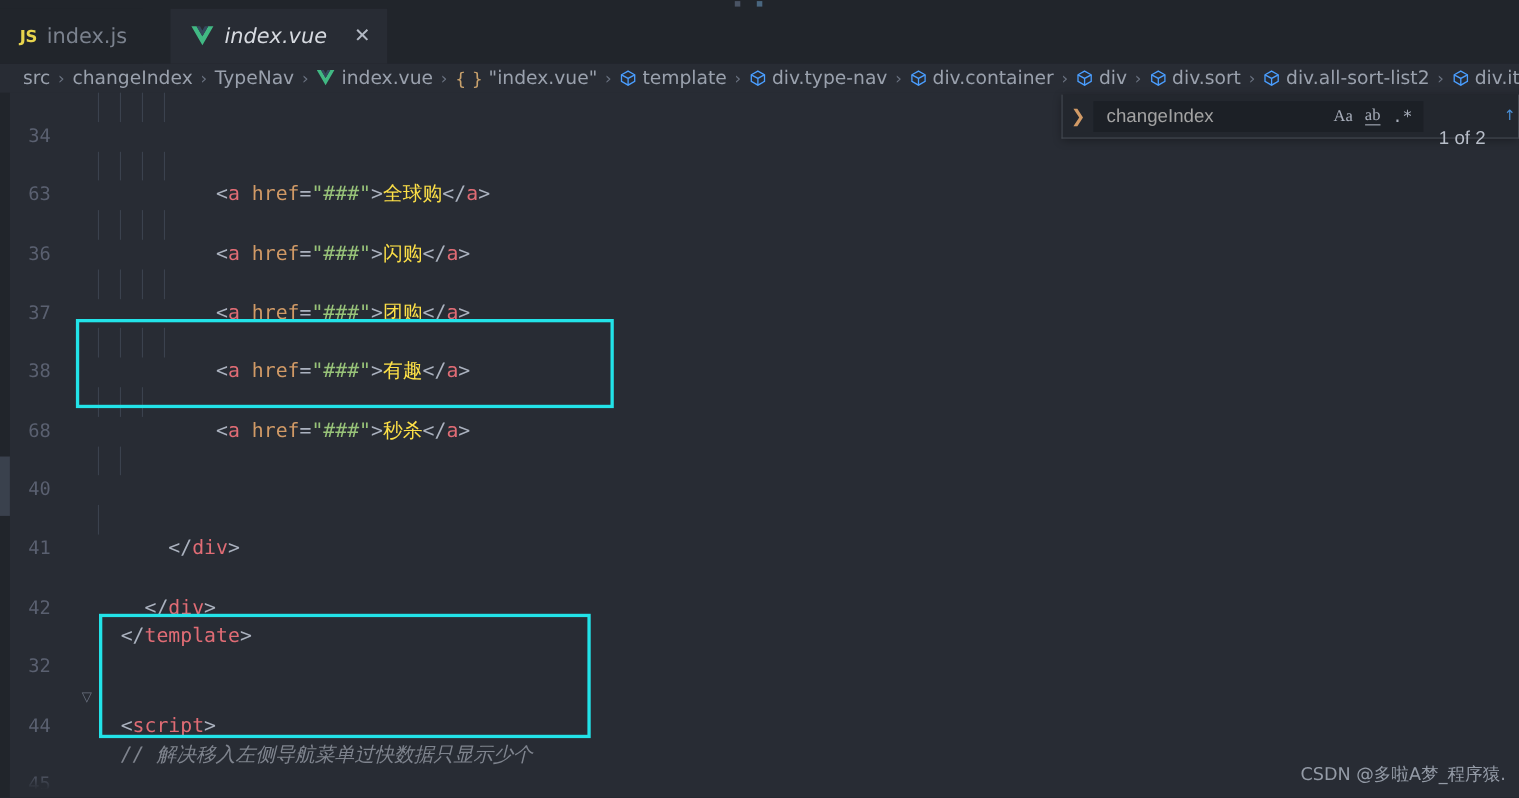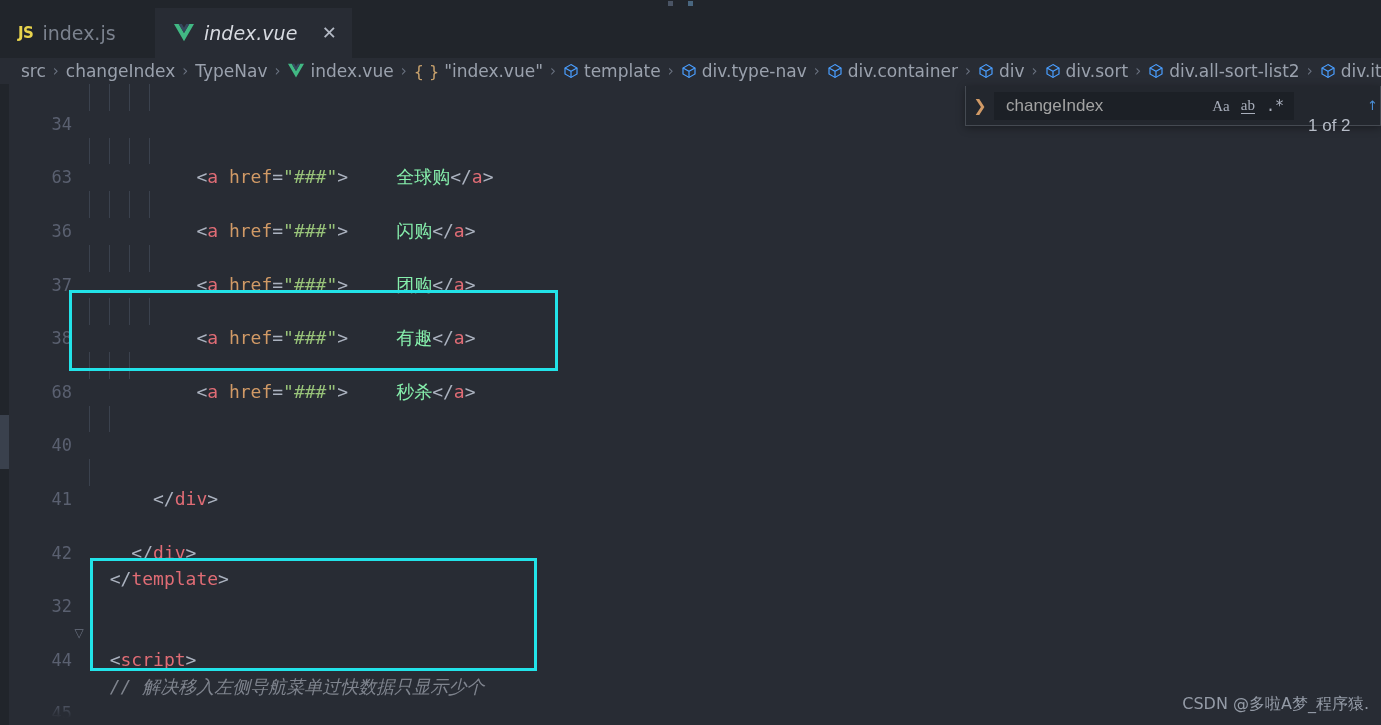--- a/index.html
+++ b/index.html
@@ -76,41 +76,41 @@
   .leftmark {
     position: absolute; left: 0; top: 331px; width: 9px; height: 54px;
     background: #3a414d;
   }
   .coderows { position: absolute; left: 0; top: 0; width: 1381px; }
   .row {
     position: relative; height: 26.8px; line-height: 26.8px;
     white-space: pre; font-family: "DejaVu Sans Mono", monospace; font-size: 18px;
   }
   .lnum {
-    position: absolute; left: 0; width: 72px; text-align: right;
+    position: absolute; left: 0; width: 72px; text-align: center;
     color: #5a6070; font-family: "DejaVu Sans Mono", monospace; font-size: 17px;
   }
   .fold {
     position: absolute; left: 70px; width: 18px; text-align: center;
     color: #6b7280; font-size: 12px; font-family: "DejaVu Sans", sans-serif;
   }
   .codetext { position: absolute; left: 88px; }
 
   
   .guide {
     position: absolute; top: 0; width: 1px; height: 26.8px;
     background: #3b424e;
   }
 
   
   .t-tag      { color: #e06c75; }
   .t-attr     { color: #d19a66; }
   .t-str      { color: #98c379; }
   .t-punc     { color: #abb2bf; }
-  .t-text     { color: #86efac; margin-left: 48px; }
+  .t-text     { color: #fde047; }
   .t-com      { color: #7f848e; font-style: italic; }
   .t-white    { color: #abb2bf; }
 
   
   .annot {
     position: absolute; border: 3px solid #22e3e8; pointer-events: none;
   }
 
   
   .findwidget {

